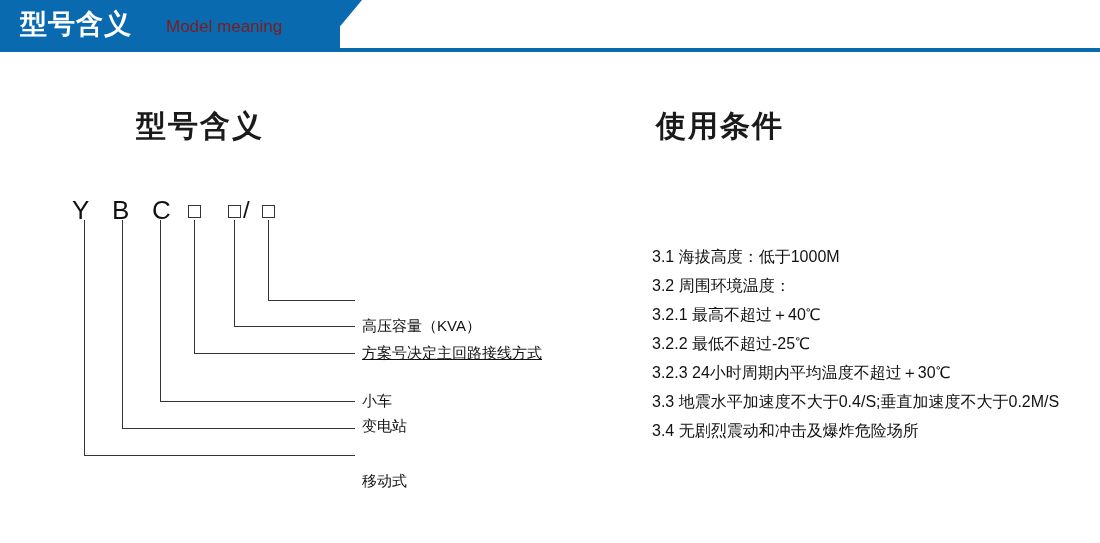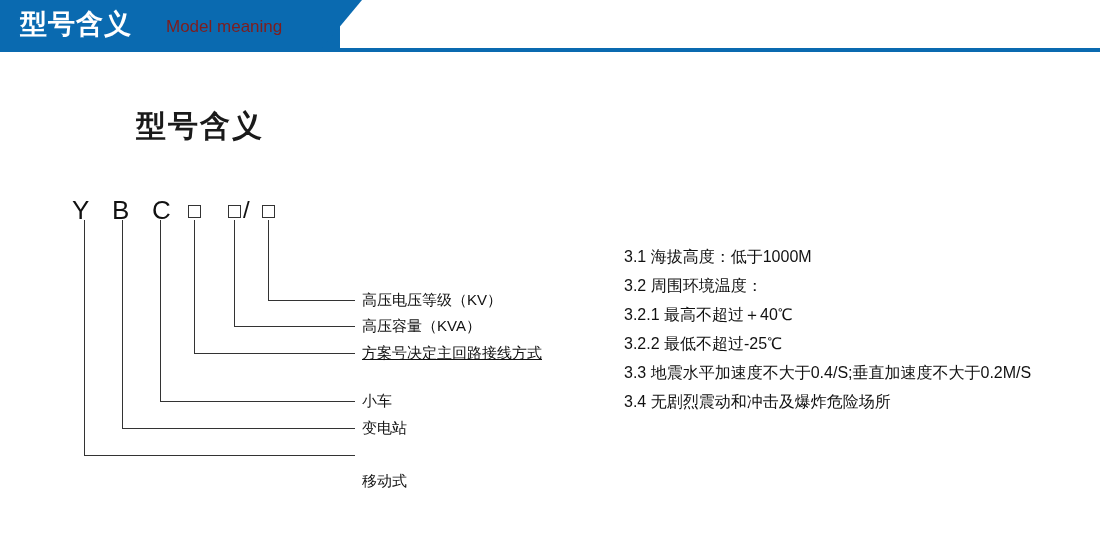--- a/index.html
+++ b/index.html
@@ -118,20 +118,21 @@
     left: 624px;
     top: 244px;
     width: 440px;
   }
   .cond-item {
     font-size: 16px;
     color: #111;
     line-height: 26px;
     white-space: nowrap;
     margin-bottom: 3px;
+    margin-left: 28px;
   }
 </style>
 </head>
 <body>
 
 <div id="page">
 
   <div class="header">
     <div class="header-bar"></div>
     <div class="header-slant"></div>
@@ -146,45 +147,46 @@
   <div class="code-letter" style="left:112px; top:195px;">B</div>
   <div class="code-letter" style="left:152px; top:195px;">C</div>
 
   <div class="code-box" style="left:188px; top:205px; width:13px; height:13px;"></div>
   <div class="code-box" style="left:228px; top:205px; width:13px; height:13px;"></div>
   <div class="code-slash" style="left:243px; top:196px;">/</div>
   <div class="code-box" style="left:262px; top:205px; width:13px; height:13px;"></div>
 
   <div class="vline" style="left:268px; top:220px; height:80px;"></div>
   <div class="hline" style="left:268px; top:300px; width:87px;"></div>
-  <div class="leader-label" style="left:362px; top:291px;">高压电压等级（KV）</div>
 
   <div class="vline" style="left:234px; top:220px; height:106px;"></div>
   <div class="hline" style="left:234px; top:326px; width:121px;"></div>
   <div class="leader-label" style="left:362px; top:317px;">高压容量（KVA）</div>
 
   <div class="vline" style="left:194px; top:220px; height:133px;"></div>
   <div class="hline" style="left:194px; top:353px; width:161px;"></div>
   <div class="leader-label" style="left:362px; top:344px;text-decoration:underline;">方案号决定主回路接线方式</div>
 
   <div class="vline" style="left:160px; top:220px; height:181px;"></div>
   <div class="hline" style="left:160px; top:401px; width:195px;"></div>
   <div class="leader-label" style="left:362px; top:392px;text-align:right;">小车</div>
 
   <div class="vline" style="left:122px; top:220px; height:208px;"></div>
   <div class="hline" style="left:122px; top:428px; width:233px;"></div>
-  <div class="leader-label" style="left:362px; top:419px;">变电站</div>
+  <div class="leader-label" style="left:362px; top:419px;font-family:Liberation Mono, monospace;">变电站</div>
 
   <div class="vline" style="left:84px; top:220px; height:235px;"></div>
   <div class="hline" style="left:84px; top:455px; width:271px;"></div>
   <div class="leader-label" style="left:362px; top:446px;margin-top:26px;">移动式</div>
 
+  <div class="section-title" id="title-right">使用条件</div>
 
   <div class="cond-list">
     <div class="cond-item">3.1 海拔高度：低于1000M</div>
     <div class="cond-item">3.2 周围环境温度：</div>
     <div class="cond-item">3.2.1 最高不超过＋40℃</div>
     <div class="cond-item">3.2.2 最低不超过-25℃</div>
+    <div class="cond-item">3.2.3 24小时周期内平均温度不超过＋30℃</div>
     <div class="cond-item">3.3 地震水平加速度不大于0.4/S;垂直加速度不大于0.2M/S</div>
     <div class="cond-item">3.4 无剧烈震动和冲击及爆炸危险场所</div>
   </div>
 
 </div>
 
 </body></html>

